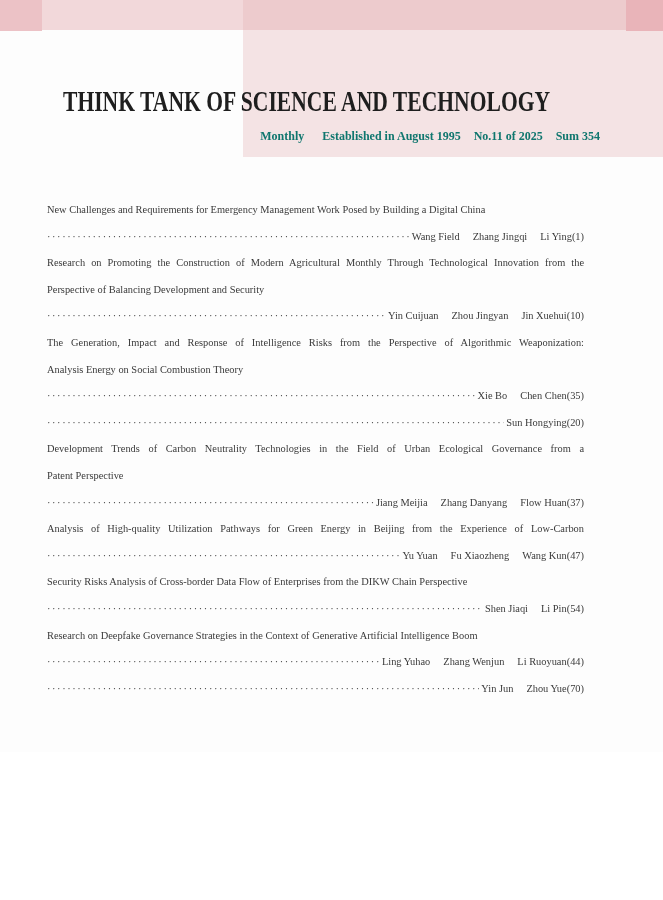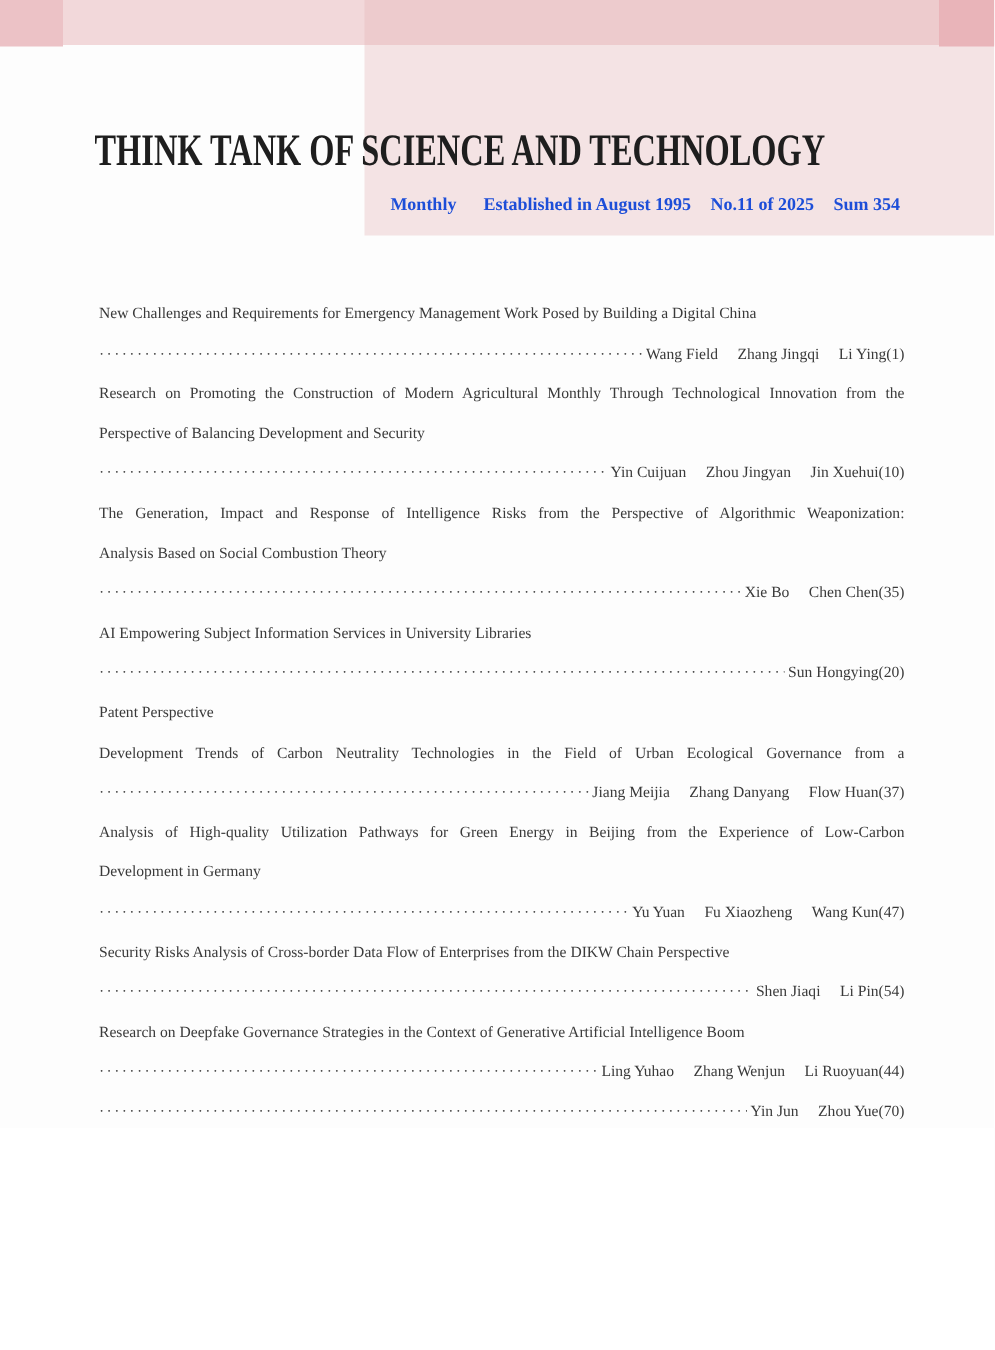--- a/index.html
+++ b/index.html
@@ -52,31 +52,31 @@
     white-space: nowrap;
     transform: scaleX(0.72);
     transform-origin: left top;
   }
   .issue-line {
     position: absolute;
     top: 127px; right: 63px;
     font-size: 12px;
     line-height: 18px;
     font-weight: bold;
-    color: #1d4ed8;
+    color: #0f766e;
     white-space: nowrap;
   }
   .issue-line span { display: inline-block; }
   .issue-line span:nth-child(2) { margin-left: 15px; }
   .issue-line span:nth-child(3) { margin-left: 10px; }
   .issue-line span:nth-child(4) { margin-left: 10px; }
   
   .toc {
     position: absolute;
-    left: 66px; top: 197px;
+    left: 47px; top: 197px;
     width: 537px;
     font-size: 10.4px;
     line-height: 26.6px;
     color: #3a3a3a;
   }
   .title-line {
     max-height: 26.6px;
     overflow: hidden;
     text-align: left;
   }
@@ -139,50 +139,48 @@
         <div class="authors-line">
           <span class="dots">············································································································································································································································································································</span>
           <span class="author">Yin Cuijuan</span>
           <span class="author">Zhou Jingyan</span>
           <span class="author">Jin Xuehui</span>
           <span class="pageno">(10)</span>
         </div>
       </div>
       <div class="entry">
         <div class="title-line justify">The Generation, Impact and Response of Intelligence Risks from the Perspective of Algorithmic Weaponization:</div>
-        <div class="title-line">Analysis Based on Social Combustion Theory</div>
+        <div class="title-line">Analysis Energy on Social Combustion Theory</div>
         <div class="authors-line">
           <span class="dots">············································································································································································································································································································</span>
           <span class="author">Xie Bo</span>
           <span class="author">Chen Chen</span>
           <span class="pageno">(35)</span>
         </div>
       </div>
       <div class="entry">
-        <div class="title-line">AI Empowering Subject Information Services in University Libraries</div>
         <div class="authors-line">
           <span class="dots">············································································································································································································································································································</span>
           <span class="author">Sun Hongying</span>
           <span class="pageno">(20)</span>
         </div>
       </div>
       <div class="entry">
+        <div class="title-line justify">Development Trends of Carbon Neutrality Technologies in the Field of Urban Ecological Governance from a</div>
         <div class="title-line">Patent Perspective</div>
-        <div class="title-line justify">Development Trends of Carbon Neutrality Technologies in the Field of Urban Ecological Governance from a</div>
         <div class="authors-line">
           <span class="dots">············································································································································································································································································································</span>
           <span class="author">Jiang Meijia</span>
           <span class="author">Zhang Danyang</span>
           <span class="author">Flow Huan</span>
           <span class="pageno">(37)</span>
         </div>
       </div>
       <div class="entry">
         <div class="title-line justify">Analysis of High-quality Utilization Pathways for Green Energy in Beijing from the Experience of Low-Carbon</div>
-        <div class="title-line">Development in Germany</div>
         <div class="authors-line">
           <span class="dots">············································································································································································································································································································</span>
           <span class="author">Yu Yuan</span>
           <span class="author">Fu Xiaozheng</span>
           <span class="author">Wang Kun</span>
           <span class="pageno">(47)</span>
         </div>
       </div>
       <div class="entry">
         <div class="title-line">Security Risks Analysis of Cross-border Data Flow of Enterprises from the DIKW Chain Perspective</div>

